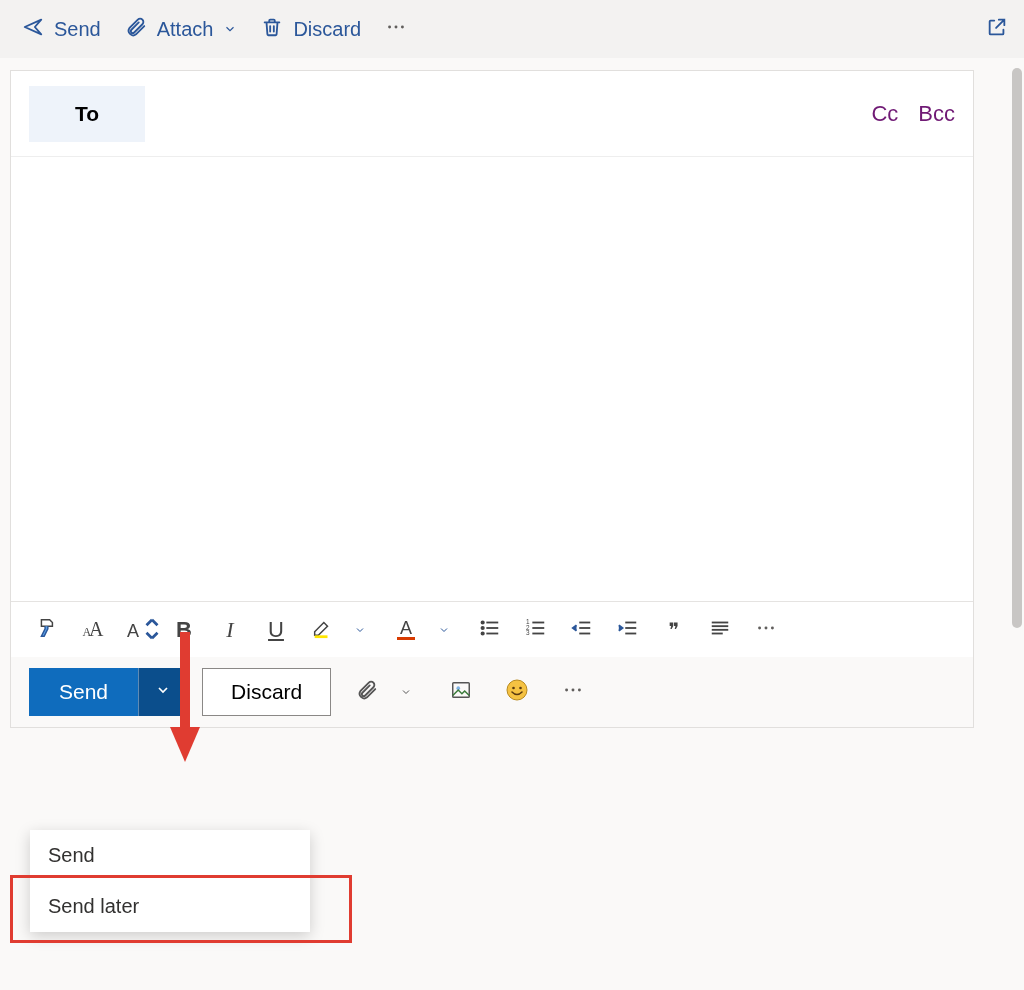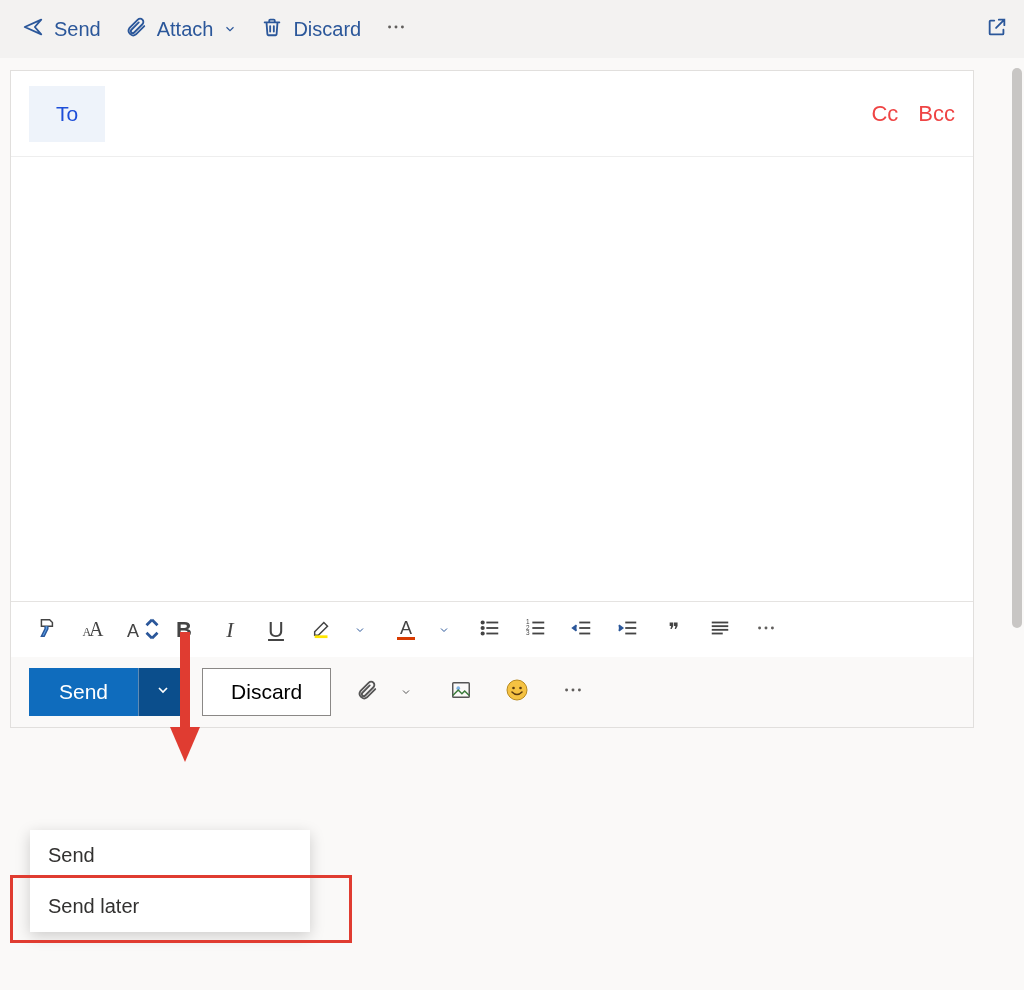--- a/index.html
+++ b/index.html
@@ -12,23 +12,23 @@
   .top-toolbar .chev svg { width: 14px; height: 14px; }
   .top-toolbar .grow { flex: 1; }
   .top-toolbar .popout { color: #2b579a; padding: 6px; }
 
   
   .scroll-track { position: absolute; right: 2px; top: 68px; width: 10px; height: 560px; background: #c8c6c4; border-radius: 5px; }
 
   
   .compose { position: absolute; left: 10px; top: 70px; width: 964px; background: #fff; border: 1px solid #e1dfdd; }
   .row-to { display: flex; align-items: center; height: 86px; padding: 0 18px; border-bottom: 1px solid #eee; }
-  .to-btn { background: #eef3fa; color: #1d4ed8; font-weight: 400; font-size: 21px; width: 76px; height: 56px; display: flex; align-items: center; justify-content: center; cursor: pointer; }
+  .to-btn { background: #eef3fa; color: #000000; font-weight: 700; font-size: 21px; width: 116px; height: 56px; display: flex; align-items: center; justify-content: center; cursor: pointer; }
   .to-area { flex: 1; }
-  .cc-bcc { display: flex; gap: 20px; color: #ef4444; font-size: 22px; }
+  .cc-bcc { display: flex; gap: 20px; color: #701a75; font-size: 22px; }
   .cc-bcc span { cursor: pointer; }
   .row-subject { height: 86px; padding: 0 20px; display: flex; align-items: center; border-bottom: 1px solid #eee; }
   .row-subject input { border: none; outline: none; width: 100%; font-size: 22px; color: #333; }
   .row-subject input::placeholder { color: #5e5c5a; }
   .body-area { height: 444px; padding: 16px 20px; font-size: 18px; color: #333; outline: none; }
 
   
   .fmt-bar { height: 56px; border-top: 1px solid #e5e3e1; background: #fff; display: flex; align-items: center; padding: 0 16px; gap: 8px; }
   .fmt-btn { width: 38px; height: 38px; display: inline-flex; align-items: center; justify-content: center; color: #444; cursor: pointer; border-radius: 2px; }
   .fmt-btn svg { width: 22px; height: 22px; }

